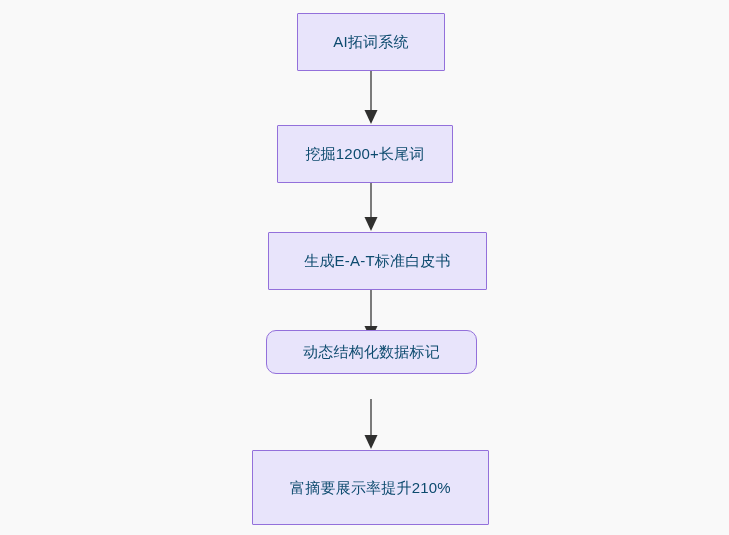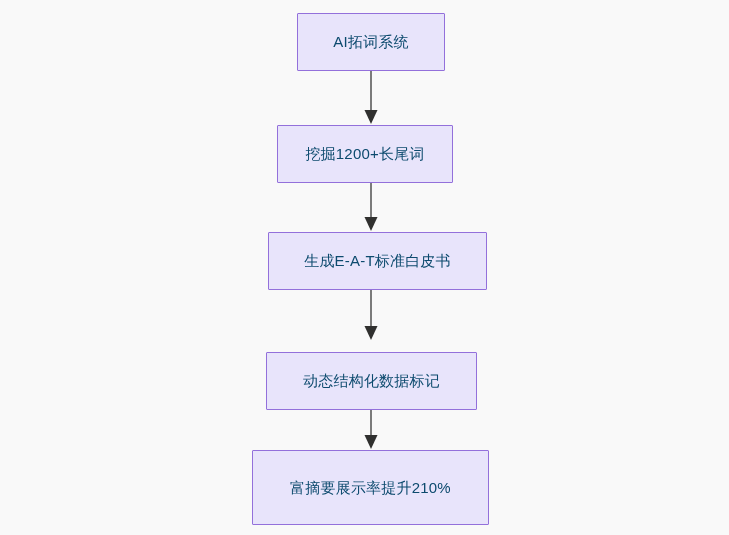--- a/index.html
+++ b/index.html
@@ -84,21 +84,21 @@
   </div>
 
   <div class="node" style="left:277px; top:125px; width:176px; height:58px;">
     <span class="node-label">挖掘1200+长尾词</span>
   </div>
 
   <div class="node" style="left:268px; top:232px; width:219px; height:58px;">
     <span class="node-label">生成E-A-T标准白皮书</span>
   </div>
 
-  <div class="node" style="left:266px; top:352px; width:211px; height:58px;">
+  <div class="node" style="left:266px; top:330px; width:211px; height:44px;border-radius:10px;">
     <span class="node-label">动态结构化数据标记</span>
   </div>
 
   <div class="node" style="left:252px; top:450px; width:237px; height:75px;">
     <span class="node-label">富摘要展示率提升210%</span>
   </div>
 
 </div>
 
 </body></html>

